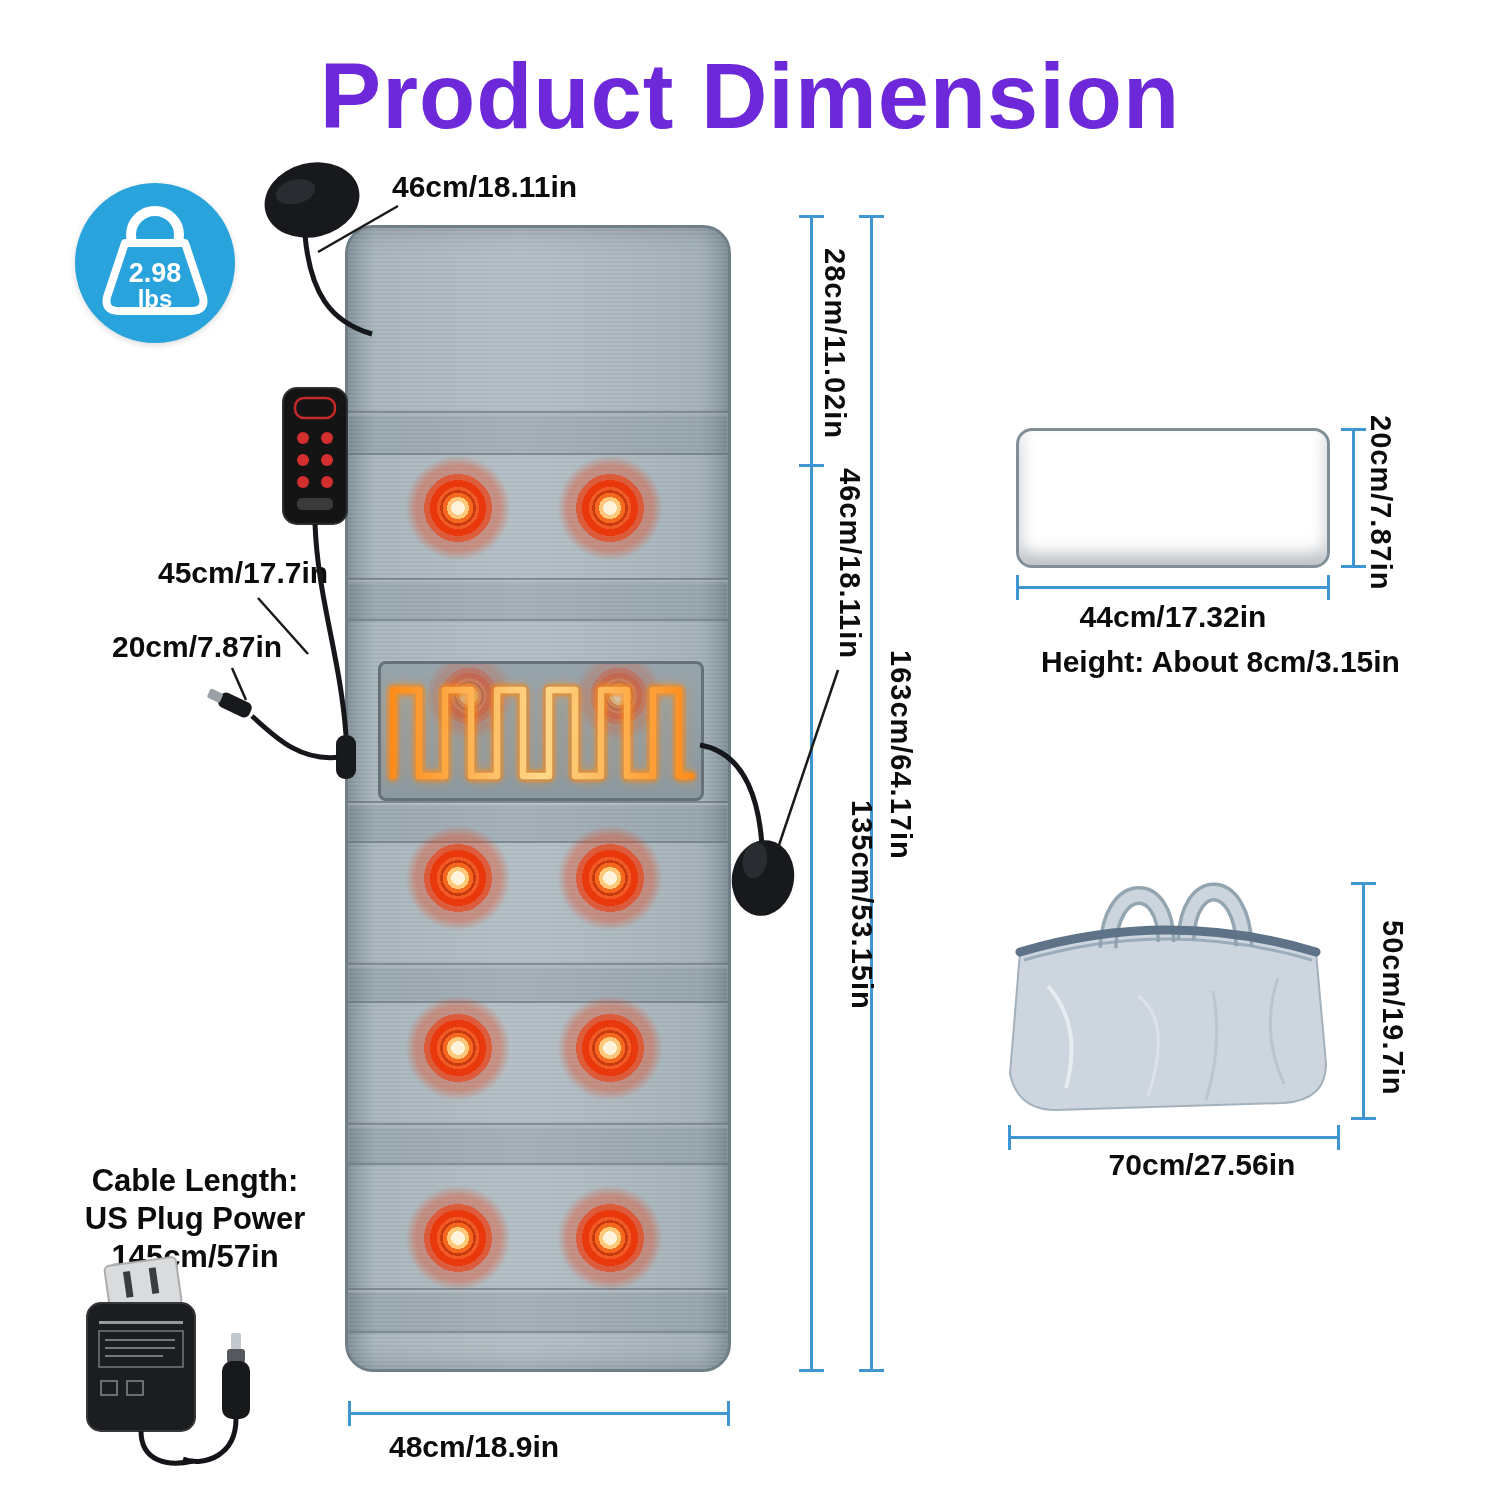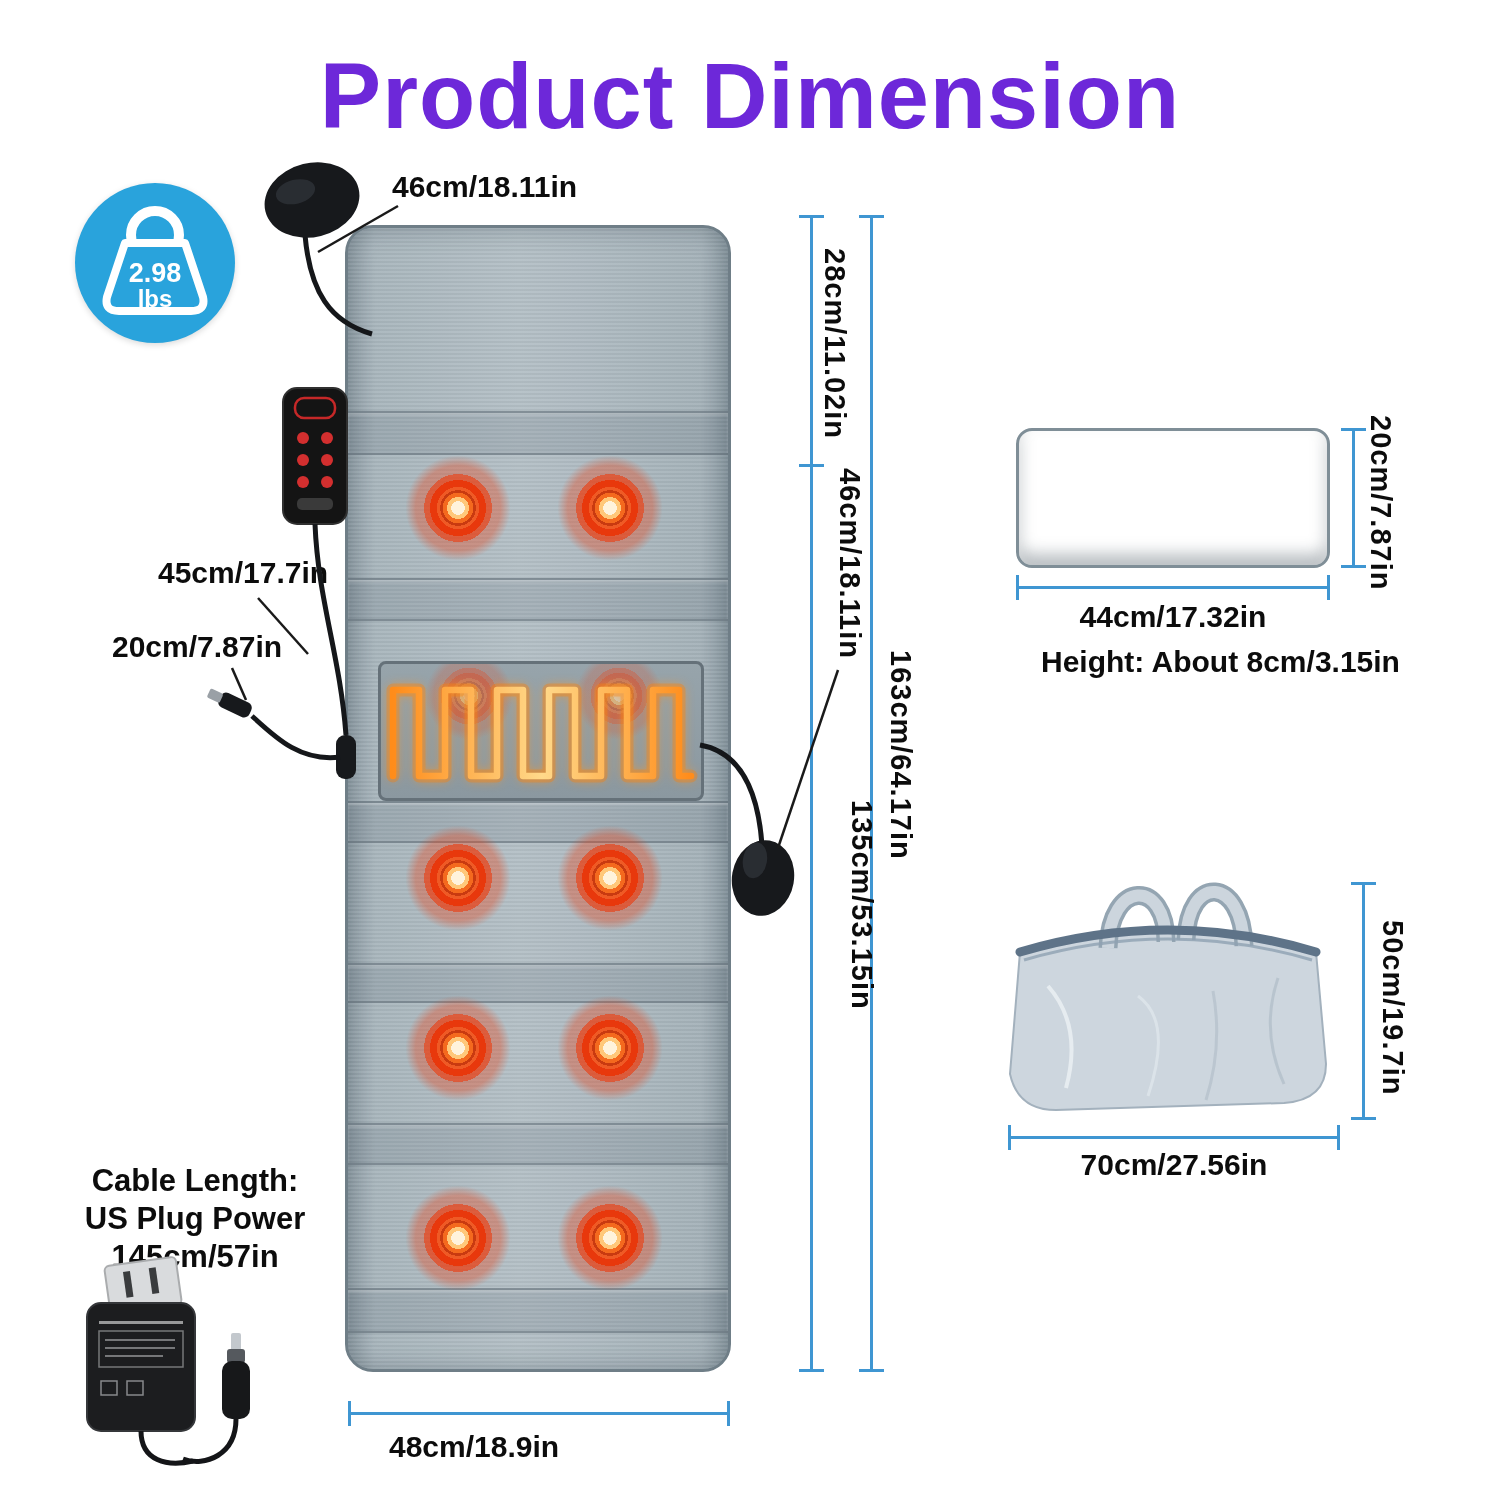--- a/index.html
+++ b/index.html
@@ -150,21 +150,21 @@
     <path d="M160,140 Q195,165 170,240" fill="none" stroke="#dde4ea" stroke-width="3" opacity="0.9"></path>
     <path d="M235,135 Q245,190 228,244" fill="none" stroke="#b6c2cc" stroke-width="3" opacity="0.8"></path>
   </svg>
   <div class="dimv" style="left:1362px;top:882px;height:238px;"></div>
   <div class="tickh" style="left:1351px;top:882px;"></div>
   <div class="tickh" style="left:1351px;top:1117px;"></div>
   <div class="vlabel" style="left:1376px;top:920px;">50cm/19.7in</div>
   <div class="dimh" style="left:1008px;top:1136px;width:332px;"></div>
   <div class="tickv" style="left:1008px;top:1125px;"></div>
   <div class="tickv" style="left:1337px;top:1125px;"></div>
-  <div class="lbl" style="left:1008px;top:1148px;width:332px;text-align:center;">70cm/27.56in</div>
+  <div class="lbl" style="left:1036px;top:1148px;width:332px;text-align:center;">70cm/27.56in</div>
 
   <div class="lbl" style="left:50px;top:1162px;width:290px;text-align:center;line-height:38px;font-size:31px;">
     <div>Cable Length:</div>
     <div>US Plug Power</div>
     <div>145cm/57in</div>
   </div>
 
   <svg class="overlay" style="left:55px;top:1255px;" width="270" height="245" viewBox="0 0 270 245">
     <g transform="rotate(-8 90 30)">
       <rect x="52" y="6" width="72" height="48" rx="5" fill="#d9dbdd" stroke="#aaacae" stroke-width="2"></rect>

